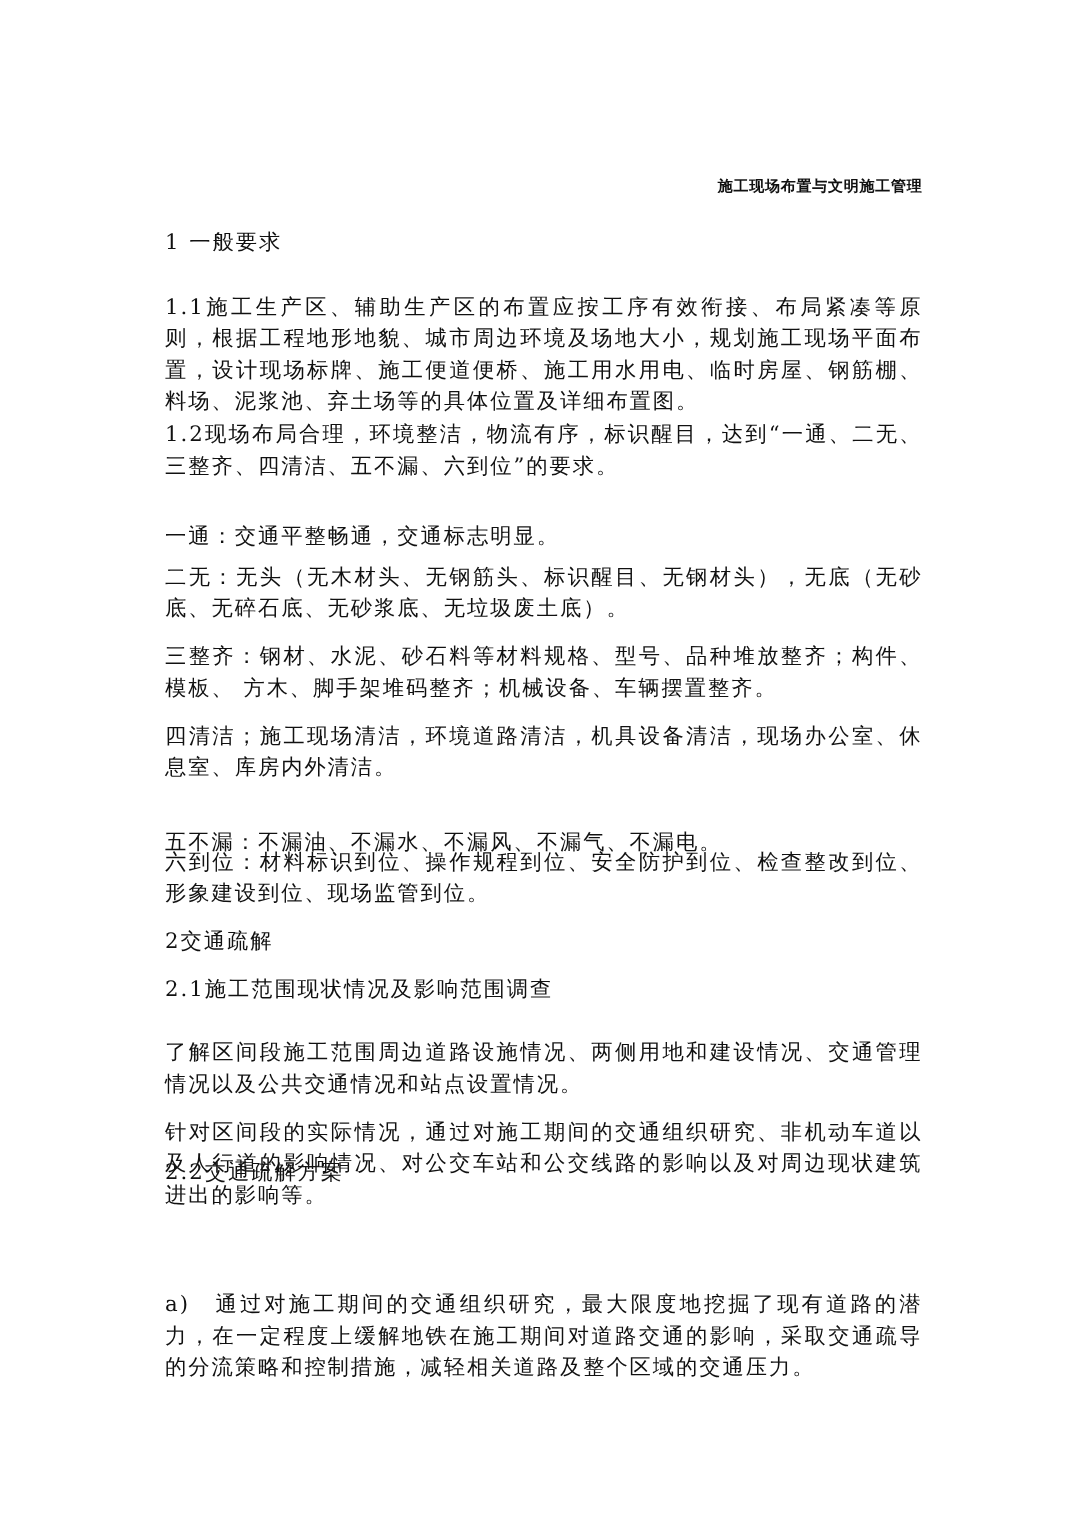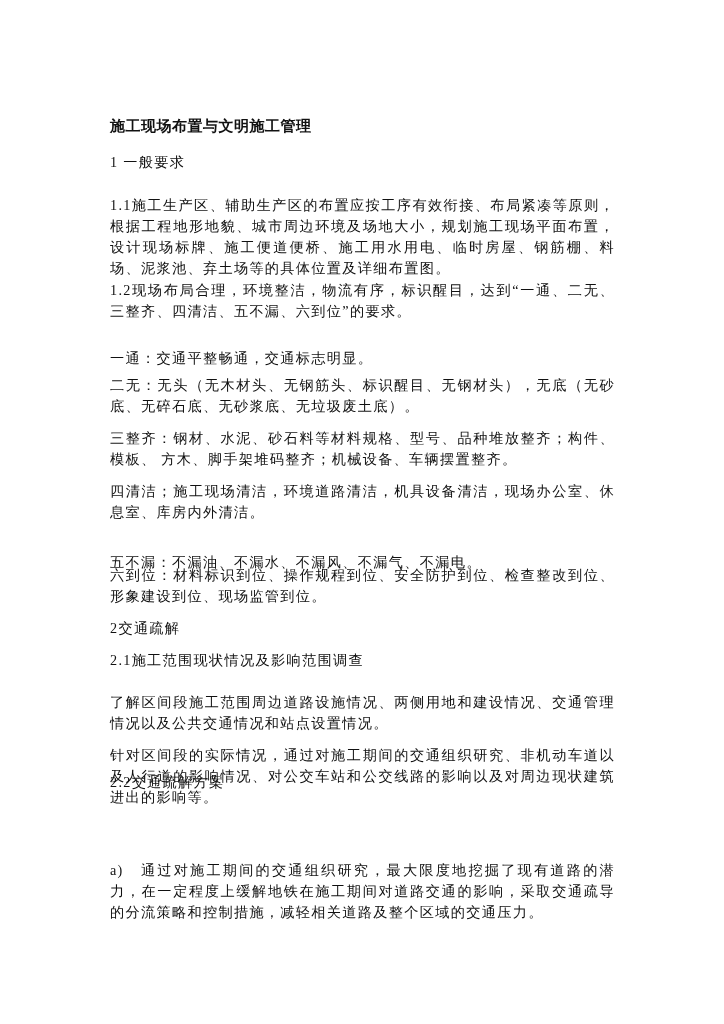--- a/index.html
+++ b/index.html
@@ -1,22 +1,22 @@
 <!DOCTYPE html>
 <html><head>
 <meta charset="utf-8">
 <style>
   html, body { margin: 0; padding: 0; background: #ffffff; }
   body { width: 724px; height: 1024px; position: relative; overflow: hidden;
          font-family: "DejaVu Serif", "Liberation Serif", serif; color: #111; }
   .page { position: absolute; left: 110px; top: 0; width: 505px; }
-  .title { position: absolute; top: 117px; left: 0; width: 505px; text-align: left;
-           font-weight: bold; font-size: 15px; letter-spacing: 0.5px; }
+  .title { position: absolute; top: 117px; left: 0; width: 505px; text-align: right;
+           font-weight: bold; font-size: 10px; letter-spacing: 0.5px; }
   .para { position: absolute; left: 0; width: 505px; font-size: 14.2px; line-height: 21px;
-          letter-spacing: 1.3px; text-align: justify; font-family: Liberation Serif, serif; }
+          letter-spacing: 1.3px; text-align: justify; }
 </style>
 </head>
 <body>
 
 <div class="page">
   <div class="title">施工现场布置与文明施工管理</div>
 
   <div class="para" style="top:152px">1 一般要求</div>
   <div class="para" style="top:195px">1.1施工生产区、辅助生产区的布置应按工序有效衔接、布局紧凑等原则，根据工程地形地貌、城市周边环境及场地大小，规划施工现场平面布置，设计现场标牌、施工便道便桥、施工用水用电、临时房屋、钢筋棚、料场、泥浆池、弃土场等的具体位置及详细布置图。</div>
   <div class="para" style="top:280px">1.2现场布局合理，环境整洁，物流有序，标识醒目，达到“一通、二无、三整齐、四清洁、五不漏、六到位”的要求。</div>

